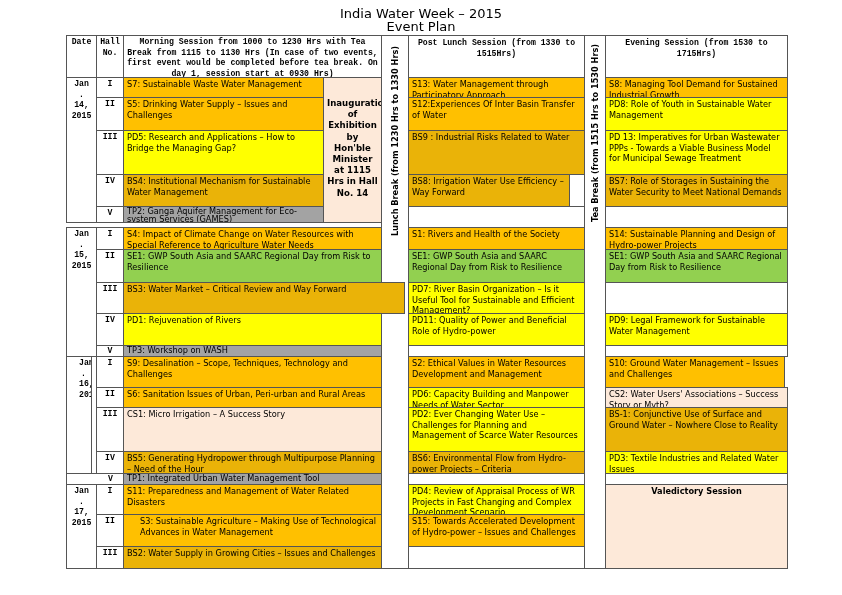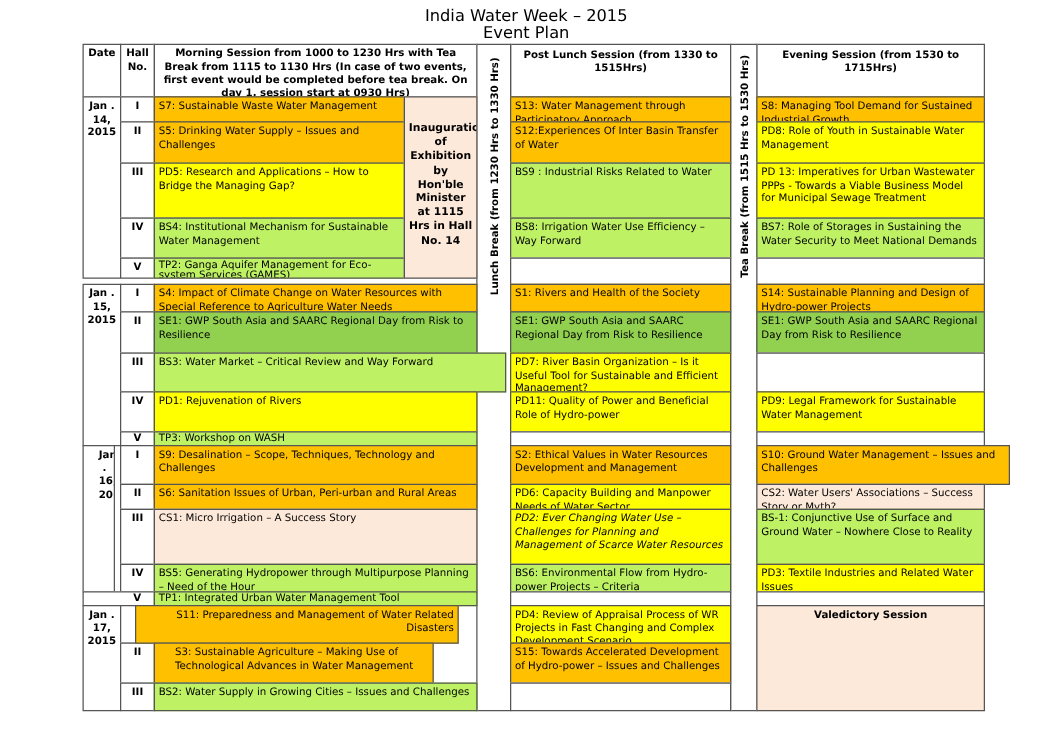--- a/index.html
+++ b/index.html
@@ -6,25 +6,25 @@
   body{width:842px;height:595px;position:relative;overflow:hidden;font-family:"DejaVu Sans","Liberation Sans",sans-serif;color:#000;}
   .title{position:absolute;left:0;width:842px;text-align:center;font-size:13px;line-height:14px;}
   .cell{position:absolute;box-sizing:border-box;border:1px solid #555;font-size:8.2px;line-height:10.6px;padding:1px 3px;overflow:hidden;}
   .hdr{font-weight:bold;text-align:center;font-size:8.2px;line-height:10.6px;}
   .date{font-weight:bold;text-align:center;}
   .hall{font-weight:bold;text-align:center;}
   .vert{position:absolute;box-sizing:border-box;border:1px solid #555;background:#fff;}
   .vert span{position:absolute;left:50%;top:50%;white-space:nowrap;font-weight:bold;font-size:8.2px;transform:translate(-50%,-50%) rotate(-90deg);}
   .orange{background:#ffc000;}
   .yellow{background:#ffff00;}
-  .pink{background:#bef264;}
+  .pink{background:#eab308;}
   .peach{background:#fde9d9;}
   .green{background:#92d050;}
-  .blue{background:#bef264;}
-  .white{background:#ffffff;}
+  .blue{background:#a3a3a3;}
+  .white{background:#ffffff;font-family:Liberation Mono, monospace;}
   .inaug{font-weight:bold;text-align:center;font-size:8.6px;line-height:11.2px;padding-top:20px;}
   .valed{font-weight:bold;text-align:center;}
 </style>
 </head>
 <body>
 
 <div class="title" style="top:7px;">India Water Week – 2015</div>
 <div class="title" style="top:20px;">Event Plan</div>
 
 <div class="cell hdr white" style="left:66px;top:35px;width:31px;height:43px;word-break:break-all;">Date</div>
@@ -50,21 +50,21 @@
 <div class="cell orange" style="left:123px;top:77px;width:201px;height:21px;">S7: Sustainable Waste Water Management</div>
 <div class="cell orange" style="left:123px;top:97px;width:201px;height:34px;">S5: Drinking Water Supply – Issues and Challenges</div>
 <div class="cell yellow" style="left:123px;top:130px;width:201px;height:45px;">PD5: Research and Applications – How to Bridge the Managing Gap?</div>
 <div class="cell pink" style="left:123px;top:174px;width:201px;height:33px;">BS4: Institutional Mechanism for Sustainable Water Management</div>
 <div class="cell blue" style="left:123px;top:206px;width:201px;height:17px;line-height:8.4px;padding-top:0;">TP2: Ganga Aquifer Management for Eco-system Services (GAMES)</div>
 <div class="cell peach inaug" style="left:323px;top:77px;width:59px;height:146px;">Inauguration of Exhibition by Hon'ble Minister at 1115 Hrs in Hall No. 14</div>
 
 <div class="cell orange" style="left:408px;top:77px;width:177px;height:21px;">S13: Water Management through Participatory Approach</div>
 <div class="cell orange" style="left:408px;top:97px;width:177px;height:34px;">S12:Experiences Of Inter Basin Transfer of Water</div>
 <div class="cell pink" style="left:408px;top:130px;width:177px;height:45px;">BS9 : Industrial Risks Related to Water</div>
-<div class="cell pink" style="left:408px;top:174px;width:177px;height:33px;">BS8: Irrigation Water Use Efficiency – Way Forward</div>
+<div class="cell pink" style="left:408px;top:174px;width:162px;height:33px;">BS8: Irrigation Water Use Efficiency – Way Forward</div>
 <div class="cell white" style="left:408px;top:206px;width:177px;height:22px;"></div>
 
 <div class="cell orange" style="left:605px;top:77px;width:183px;height:21px;">S8: Managing Tool Demand for Sustained Industrial Growth</div>
 <div class="cell yellow" style="left:605px;top:97px;width:183px;height:34px;">PD8: Role of Youth in Sustainable Water Management</div>
 <div class="cell yellow" style="left:605px;top:130px;width:183px;height:45px;">PD 13: Imperatives for Urban Wastewater PPPs - Towards a Viable Business Model for Municipal Sewage Treatment</div>
 <div class="cell pink" style="left:605px;top:174px;width:183px;height:33px;">BS7: Role of Storages in Sustaining the Water Security to Meet National Demands</div>
 <div class="cell white" style="left:605px;top:206px;width:183px;height:22px;"></div>
 
 <div class="cell date white" style="left:66px;top:227px;width:31px;height:130px;">Jan . 15, 2015</div>
 <div class="cell hall white" style="left:96px;top:227px;width:28px;height:23px;">I</div>
@@ -99,36 +99,36 @@
 <div class="cell hall white" style="left:66px;top:473px;width:58px;height:12px;line-height:9px;padding-top:0;text-align:right;padding-right:10px;">V</div>
 
 <div class="cell orange" style="left:123px;top:356px;width:259px;height:43px;">S9: Desalination – Scope, Techniques, Technology and Challenges</div>
 <div class="cell orange" style="left:123px;top:387px;width:259px;height:21px;">S6: Sanitation Issues of Urban, Peri-urban and Rural Areas</div>
 <div class="cell peach" style="left:123px;top:407px;width:259px;height:45px;">CS1: Micro Irrigation – A Success Story</div>
 <div class="cell pink" style="left:123px;top:451px;width:259px;height:23px;">BS5: Generating Hydropower through Multipurpose Planning – Need of the Hour</div>
 <div class="cell blue" style="left:123px;top:473px;width:259px;height:12px;line-height:9px;padding-top:0;">TP1: Integrated Urban Water Management Tool</div>
 
 <div class="cell orange" style="left:408px;top:356px;width:177px;height:32px;">S2: Ethical Values in Water Resources Development and Management</div>
 <div class="cell yellow" style="left:408px;top:387px;width:177px;height:21px;">PD6: Capacity Building and Manpower Needs of Water Sector</div>
-<div class="cell yellow" style="left:408px;top:407px;width:177px;height:45px;font-style:italic;">PD2: Ever Changing Water Use – Challenges for Planning and Management of Scarce Water Resources</div>
+<div class="cell yellow" style="left:408px;top:407px;width:177px;height:45px;">PD2: Ever Changing Water Use – Challenges for Planning and Management of Scarce Water Resources</div>
 <div class="cell pink" style="left:408px;top:451px;width:177px;height:23px;">BS6: Environmental Flow from Hydro-power Projects – Criteria</div>
 <div class="cell white" style="left:408px;top:473px;width:177px;height:12px;"></div>
 
-<div class="cell orange" style="left:605px;top:356px;width:203px;height:32px;">S10: Ground Water Management – Issues and Challenges</div>
+<div class="cell orange" style="left:605px;top:356px;width:180px;height:32px;">S10: Ground Water Management – Issues and Challenges</div>
 <div class="cell peach" style="left:605px;top:387px;width:183px;height:21px;">CS2: Water Users' Associations – Success Story or Myth?</div>
 <div class="cell pink" style="left:605px;top:407px;width:183px;height:45px;">BS-1: Conjunctive Use of Surface and Ground Water – Nowhere Close to Reality</div>
 <div class="cell yellow" style="left:605px;top:451px;width:183px;height:23px;">PD3: Textile Industries and Related Water Issues</div>
 <div class="cell white" style="left:605px;top:473px;width:183px;height:12px;"></div>
 
 <div class="cell date white" style="left:66px;top:484px;width:31px;height:85px;">Jan . 17, 2015</div>
 <div class="cell hall white" style="left:96px;top:484px;width:28px;height:31px;">I</div>
 <div class="cell hall white" style="left:96px;top:514px;width:28px;height:33px;">II</div>
 <div class="cell hall white" style="left:96px;top:546px;width:28px;height:23px;">III</div>
 
-<div class="cell orange" style="left:108px;top:484px;width:259px;height:31px;text-align:right;">S11: Preparedness and Management of Water Related Disasters</div>
-<div class="cell orange" style="left:123px;top:514px;width:224px;height:33px;padding-left:16px;">S3: Sustainable Agriculture – Making Use of Technological Advances in Water Management</div>
+<div class="cell orange" style="left:123px;top:484px;width:259px;height:31px;">S11: Preparedness and Management of Water Related Disasters</div>
+<div class="cell orange" style="left:123px;top:514px;width:259px;height:33px;padding-left:16px;">S3: Sustainable Agriculture – Making Use of Technological Advances in Water Management</div>
 <div class="cell pink" style="left:123px;top:546px;width:259px;height:23px;">BS2: Water Supply in Growing Cities – Issues and Challenges</div>
 
 <div class="cell yellow" style="left:408px;top:484px;width:177px;height:31px;">PD4: Review of Appraisal Process of WR Projects in Fast Changing and Complex Development Scenario</div>
 <div class="cell orange" style="left:408px;top:514px;width:177px;height:33px;">S15: Towards Accelerated Development of Hydro-power – Issues and Challenges</div>
 <div class="cell white" style="left:408px;top:546px;width:177px;height:23px;"></div>
 
 <div class="cell peach valed" style="left:605px;top:484px;width:183px;height:85px;">Valedictory Session</div>
 
 </body></html>

